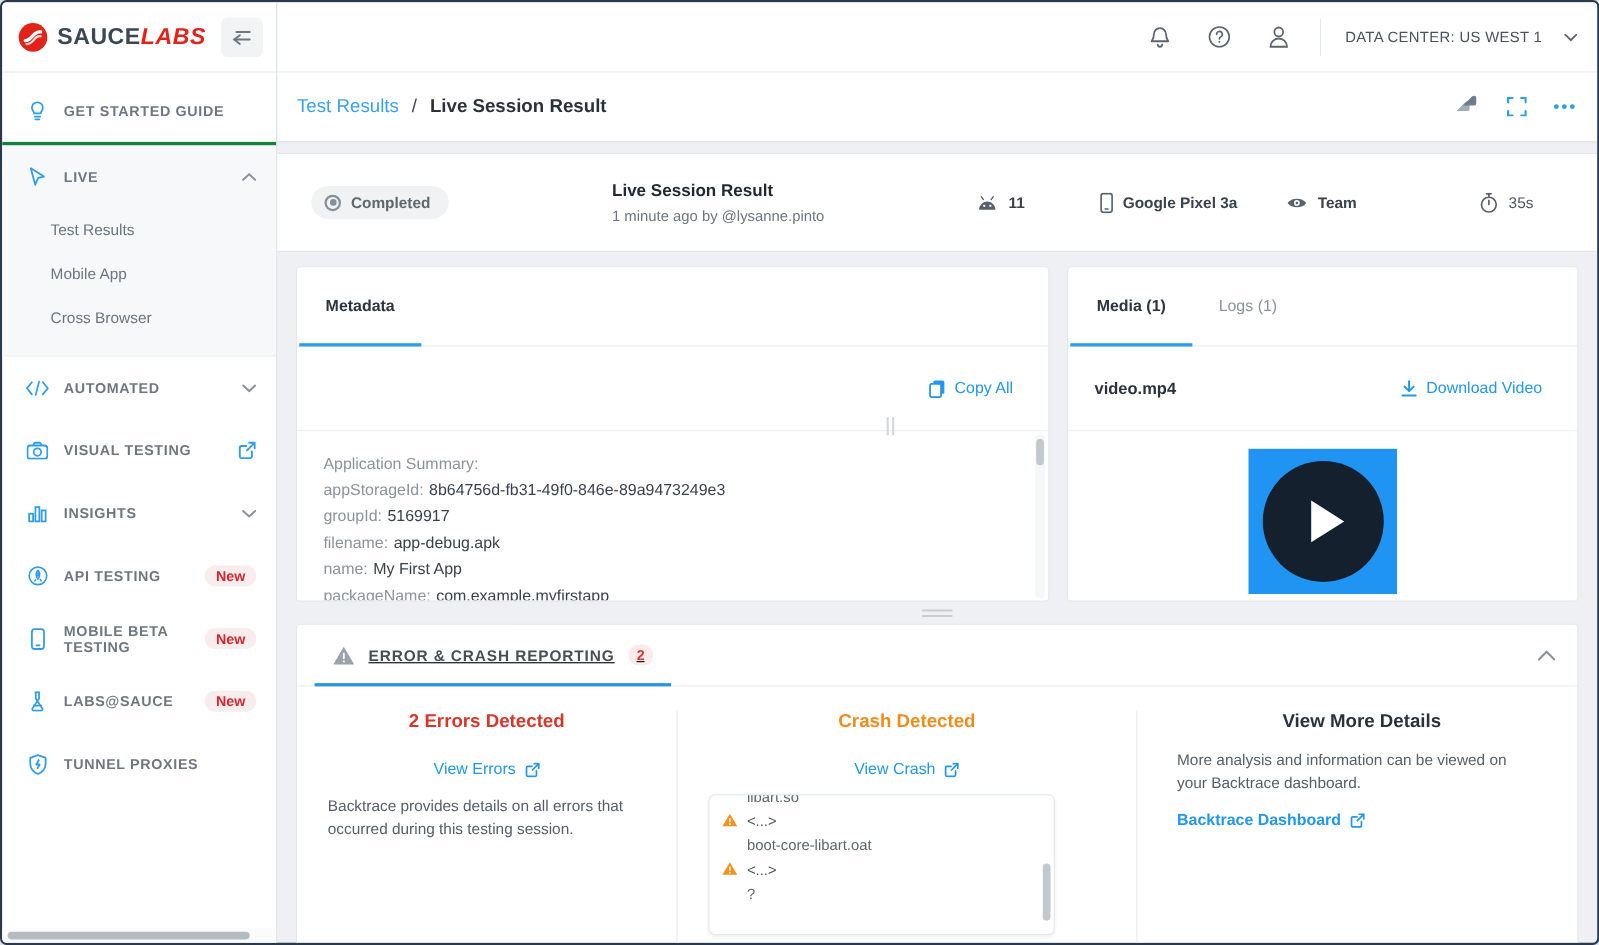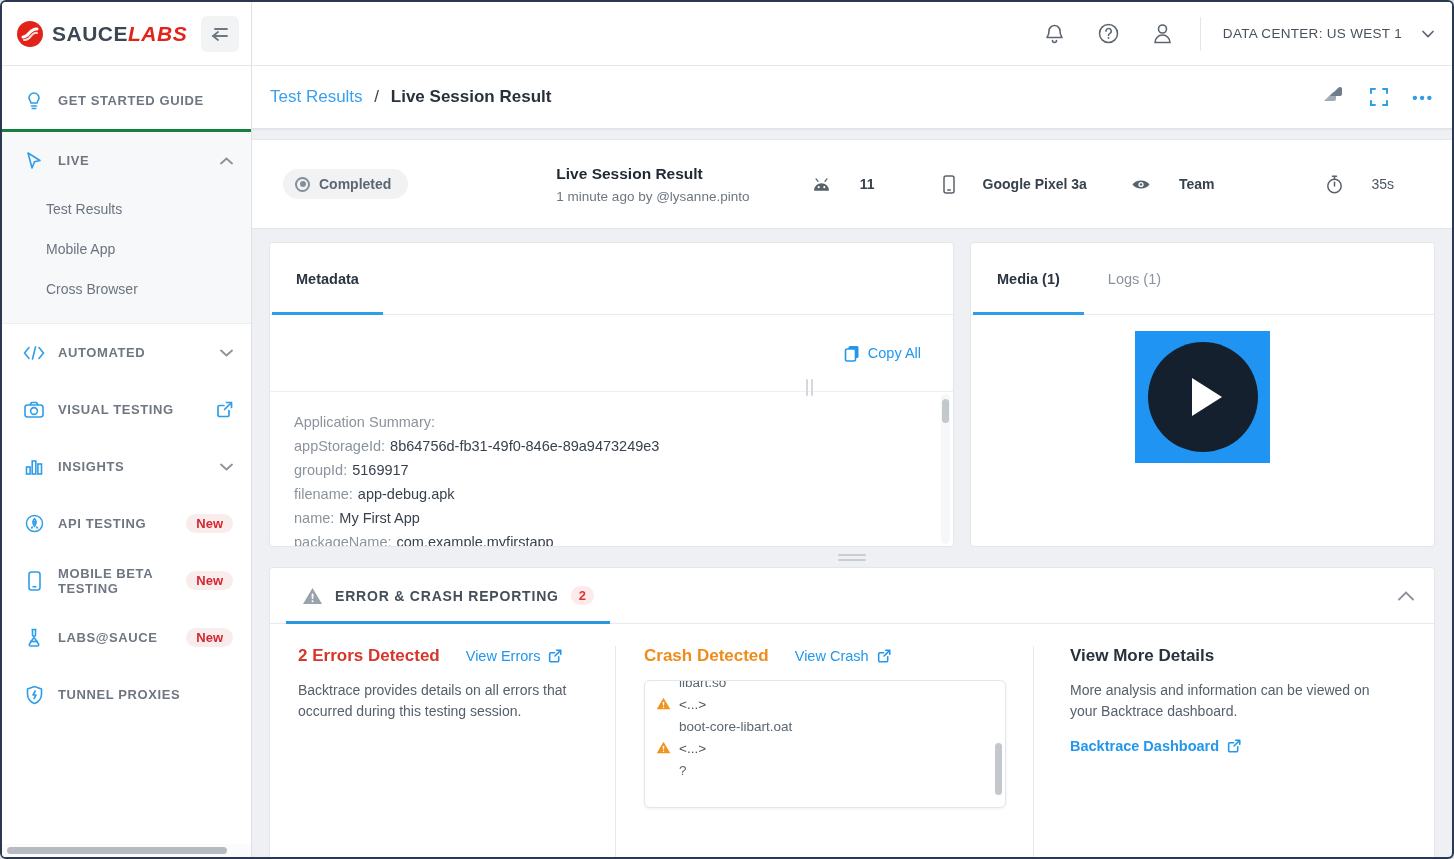--- a/index.html
+++ b/index.html
@@ -46,21 +46,21 @@
   
   .session-card { margin-top:10px; height:90px; background:#fff; border-top:1px solid #e6e9ec; border-bottom:1px solid #e2e5e8; display:flex; align-items:center; padding-left:31px; }
   .status-pill { display:flex; align-items:center; gap:9px; background:#f1f2f4; border-radius:17px; padding:7px 17px 7px 12px; font-size:14px; font-weight:700; color:#5d6772; }
   .status-dot { width:15px; height:15px; border:2px solid #868f99; border-radius:50%; display:flex; align-items:center; justify-content:center; }
   .status-dot::after { content:""; width:6px; height:6px; background:#868f99; border-radius:50%; }
   .session-titleblock { margin-left:148px; }
   .session-title { font-size:15.5px; font-weight:700; color:#1f2833; }
   .session-sub { font-size:13.5px; color:#6d7680; margin-top:6px; }
   .session-stats { margin-left:auto; display:flex; align-items:center; margin-right:58px; }
   .stat { display:flex; align-items:center; gap:9px; color:#58626d; }
-  .stat .val { font-size:14px; font-weight:700; color:#38424d;margin-left:19px; }
+  .stat .val { font-size:14px; font-weight:700; color:#38424d; }
   .stat .val.plain { font-weight:400; color:#4a5560; }
 
   
   .panels { display:flex; margin:13px 17px 0 17px; gap:16px; height:305px; position:relative; }
   .panel { background:#fff; border:1px solid #e4e7ea; border-radius:4px; display:flex; flex-direction:column; overflow:hidden; }
   .panel-left { width:685px; }
   .panel-right { flex:1; }
   .tab-row { height:72px; border-bottom:1px solid #e8eaed; display:flex; align-items:flex-end; padding:0 2px; }
   .tab { position:relative; height:100%; display:flex; align-items:center; padding:0 24px; font-size:14.5px; cursor:pointer; }
   .tab.active { color:#2b3540; font-weight:700; }
@@ -81,37 +81,37 @@
   .video-circle { width:110px; height:110px; background:#14202e; border-radius:50%; display:flex; align-items:center; justify-content:center; }
   .play-tri { width:0; height:0; border-left:30px solid #fff; border-top:19px solid transparent; border-bottom:19px solid transparent; margin-left:8px; }
   .panel-handle { position:absolute; left:50%; margin-left:-46px; top:137px; display:flex; gap:3px; }
   .panel-handle i { width:2px; height:17px; background:#d4d8dc; border-radius:2px; }
   .split-handle { height:20px; display:flex; flex-direction:column; align-items:center; justify-content:center; gap:3px; }
   .split-handle i { width:28px; height:2px; background:#c9cdd2; border-radius:2px; }
 
   
   .error-card { margin:0 17px; background:#fff; border:1px solid #e4e7ea; border-radius:4px 4px 0 0; height:340px; display:flex; flex-direction:column; }
   .err-header { height:56px; border-bottom:1px solid #e8eaed; display:flex; align-items:stretch; padding:0 20px 0 16px; }
-  .err-tab { position:relative; display:flex; align-items:center; gap:12px; padding:0 16px; }
+  .err-tab { position:relative; display:flex; align-items:center; gap:12px; padding:0 16px;text-decoration:underline; }
   .err-tab::after { content:""; position:absolute; left:0; right:0; bottom:-1px; height:3px; background:#2b96dc; }
   .err-tab-label { font-size:14px; font-weight:700; color:#454f5a; letter-spacing:.8px; }
   .err-badge { font-size:13px; font-weight:700; color:#d8362f; background:#fdeaea; border-radius:10px; padding:2px 8px; }
   .err-collapse { margin-left:auto; display:flex; align-items:center; color:#8a929c; cursor:pointer; }
   .err-body { flex:1; display:flex; padding-top:22px; }
   .err-col { padding:0 28px; }
   .err-col1 { width:345px; }
   .err-col2 { width:418px; border-left:1px solid #e7eaec; }
   .err-col3 { flex:1; border-left:1px solid #e7eaec; padding-left:36px; }
-  .err-title-row { display:flex; align-items:center; gap:26px; }
+  .err-title-row { display:flex; align-items:center; gap:26px;flex-direction:column; }
   .err-title { font-size:17px; font-weight:700; }
   .err-title.red { color:#d8362a; }
   .err-title.orange { color:#f08c1d; }
   .err-title.dark { color:#28323d; }
   .err-desc { margin-top:14px; font-size:14px; line-height:21px; color:#55606b; max-width:290px; }
-  .crash-box { margin-top:14px; width:362px; height:128px; border:1px solid #e4e7ea; border-radius:6px; position:relative; overflow:hidden; padding:0 12px 0 11px; background:#fff; box-shadow:0 1px 3px rgba(40,50,60,.08); }
+  .crash-box { margin-top:14px; width:315px; height:128px; border:1px solid #e4e7ea; border-radius:6px; position:relative; overflow:hidden; padding:0 12px 0 11px; background:#fff; box-shadow:0 1px 3px rgba(40,50,60,.08); }
   .crash-rows { margin-top:-9px; }
   .crash-row { display:flex; align-items:flex-start; gap:8px; font-size:13.5px; line-height:22px; color:#4a535e; }
   .crash-row.file { padding-left:23px; color:#5b6670; }
   .crash-row .warn-ic { margin-top:3px; flex:none; }
   .crash-scroll-thumb { position:absolute; right:3px; bottom:12px; width:7px; height:52px; background:#c3c8cd; border-radius:4px; }
   .bt-link { margin-top:16px; display:inline-flex; }
 
   svg { display:block; }
 </style>
 </head>
@@ -433,20 +433,34 @@
           </div>
 
         <section class="panel panel-right">
           <div class="tab-row">
             <div class="tab active">
                 <span>Media (1)</span>
               </div>
             <div class="tab inactive">
                 <span>Logs (1)</span>
               </div>
+          </div>
+          <div class="toolbar-row">
+            <span class="file-name">video.mp4</span>
+            <span class="spacer"></span>
+            <a class="link">
+              <span>
+                <svg width="16" height="17" viewBox="0 0 16 17" stroke="#2297ec" stroke-width="1.8" fill="none" stroke-linecap="round" stroke-linejoin="round">
+                    <line x1="8" y1="1.5" x2="8" y2="10"></line>
+                    <polyline points="3.8,6.5 8,10.5 12.2,6.5"></polyline>
+                    <line x1="2" y1="14.5" x2="14" y2="14.5"></line>
+                  </svg>
+              </span>
+              <span>Download Video</span>
+            </a>
           </div>
           <div class="video-area">
             <div class="video-thumb">
               <div class="video-circle">
                 <div class="play-tri"></div>
               </div>
             </div>
           </div>
         </section>
       </div>

